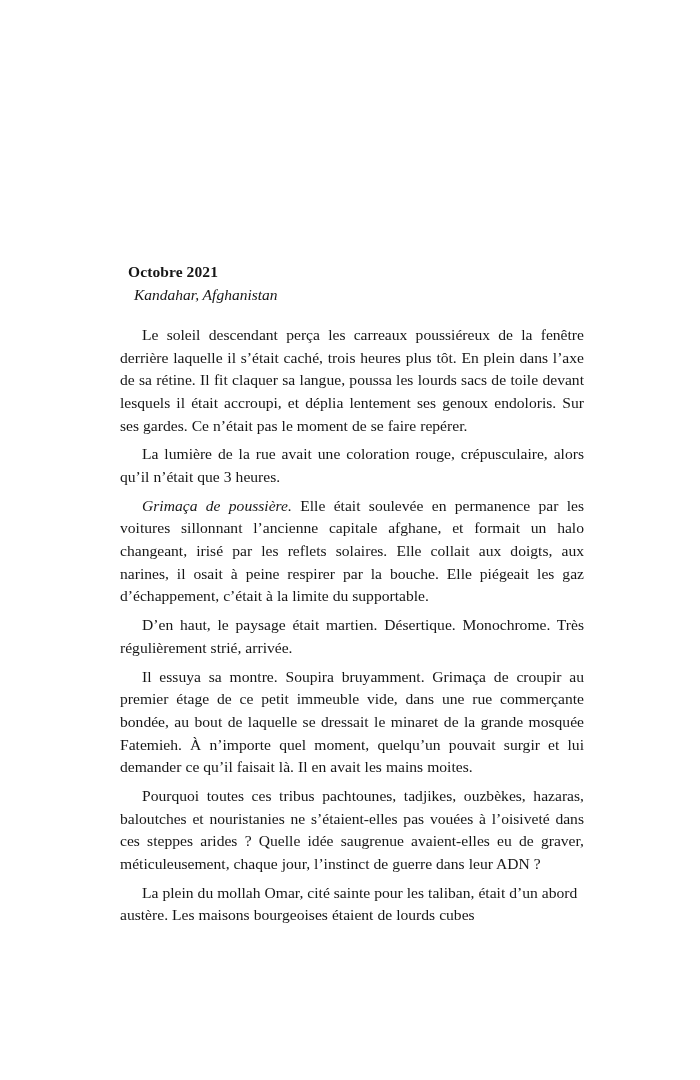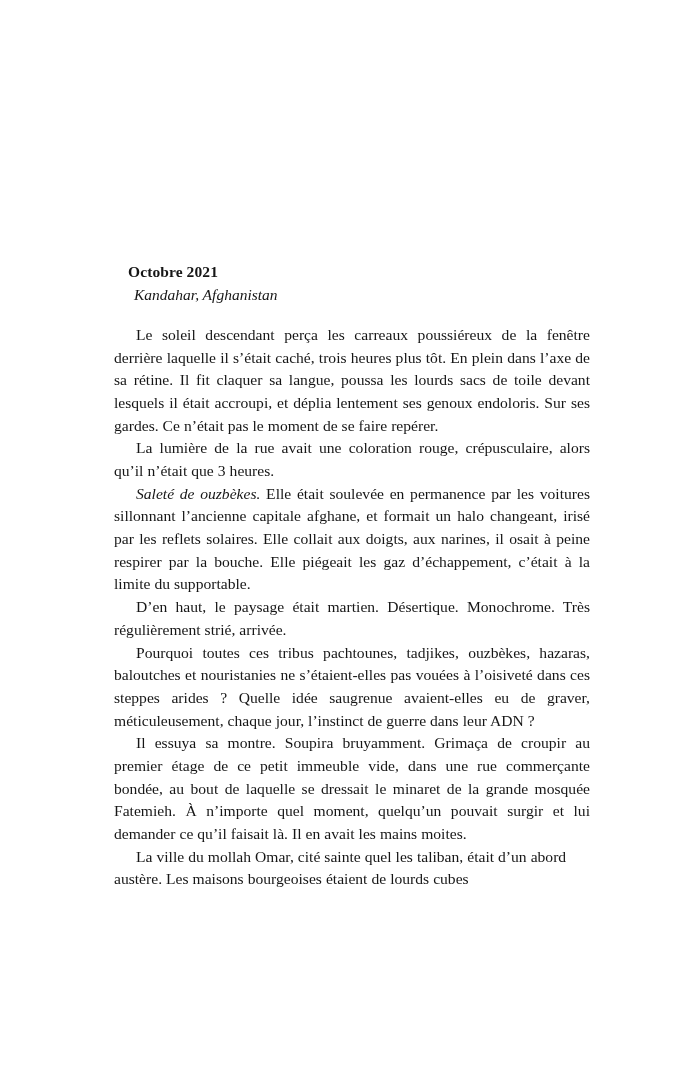--- a/index.html
+++ b/index.html
@@ -41,21 +41,21 @@
   }
   .heading-place {
     font-family: "Liberation Serif", serif;
     font-style: italic;
     font-size: 15.5px;
     line-height: 1.32;
     margin: 3px;
     padding-left: 17px;
   }
   p.para {
-    margin: 0;
+    margin: 6px;
     font-size: 15.6px;
     line-height: 1.455;
     text-align: justify;
     text-indent: 22px;
     hyphens: auto;
     -webkit-hyphens: auto;
     word-spacing: 0.1px;
   }
   p.para .it {
     font-style: italic;
@@ -71,22 +71,22 @@
   <div class="text-block">
 
     <div class="heading-group">
       <div class="heading-date">Octobre 2021</div>
       <div class="heading-place">Kandahar, Afghanistan</div>
     </div>
 
     <p class="para">Le soleil descendant perça les carreaux poussiéreux de la fenêtre derrière laquelle il s’était caché, trois heures plus tôt. En plein dans l’axe de sa rétine. Il fit claquer sa langue, poussa les lourds sacs de toile devant lesquels il était accroupi, et déplia lentement ses genoux endoloris. Sur ses gardes. Ce n’était pas le moment de se faire repérer.</p>
     <p class="para">La lumière de la rue avait une coloration rouge, crépusculaire, alors qu’il n’était que 3 heures.</p>
     <p class="para">
-      <span class="it">Saleté de ouzbèkes.</span>
+      <span class="it">Grimaça de poussière.</span>
       <span>Elle était soulevée en permanence par les voitures sillonnant l’ancienne capitale afghane, et formait un halo changeant, irisé par les reflets solaires. Elle collait aux doigts, aux narines, il osait à peine respirer par la bouche. Elle piégeait les gaz d’échappement, c’était à la limite du supportable.</span>
     </p>
     <p class="para">D’en haut, le paysage était martien. Désertique. Monochrome. Très régulièrement strié, arrivée.</p>
+    <p class="para">Il essuya sa montre. Soupira bruyamment. Grimaça de croupir au premier étage de ce petit immeuble vide, dans une rue commerçante bondée, au bout de laquelle se dressait le minaret de la grande mosquée Fatemieh. À n’importe quel moment, quelqu’un pouvait surgir et lui demander ce qu’il faisait là. Il en avait les mains moites.</p>
     <p class="para">Pourquoi toutes ces tribus pachtounes, tadjikes, ouzbèkes, hazaras, baloutches et nouristanies ne s’étaient-elles pas vouées à l’oisiveté dans ces steppes arides ? Quelle idée saugrenue avaient-elles eu de graver, méticuleusement, chaque jour, l’instinct de guerre dans leur ADN ?</p>
-    <p class="para">Il essuya sa montre. Soupira bruyamment. Grimaça de croupir au premier étage de ce petit immeuble vide, dans une rue commerçante bondée, au bout de laquelle se dressait le minaret de la grande mosquée Fatemieh. À n’importe quel moment, quelqu’un pouvait surgir et lui demander ce qu’il faisait là. Il en avait les mains moites.</p>
-    <p class="para last">La ville du mollah Omar, cité sainte quel les taliban, était d’un abord austère. Les maisons bourgeoises étaient de lourds cubes</p>
+    <p class="para last">La plein du mollah Omar, cité sainte pour les taliban, était d’un abord austère. Les maisons bourgeoises étaient de lourds cubes</p>
 
   </div>
 </div>
 
 </body></html>

